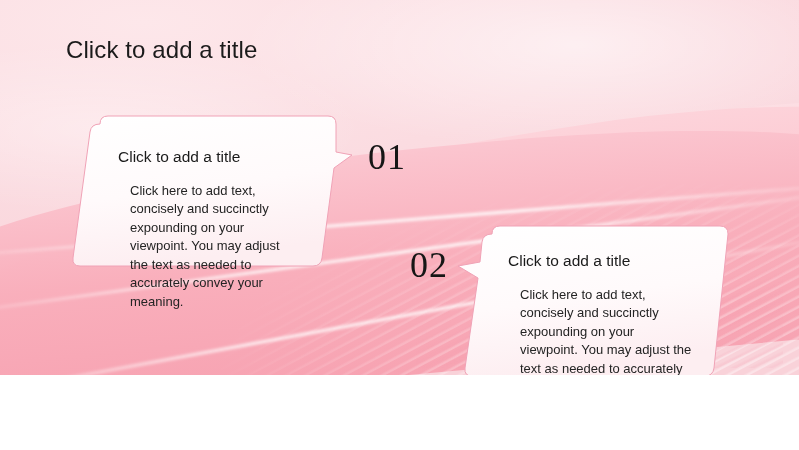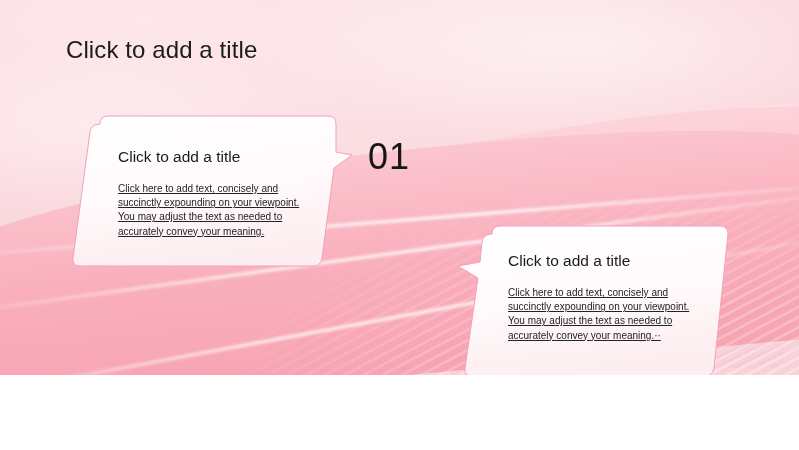--- a/index.html
+++ b/index.html
@@ -141,43 +141,42 @@
   .callout .content {
     position: absolute;
   }
   .c-title {
     font-size: 15.5px;
     color: #1a1a1a;
     margin: 0 0 16px 0;
     white-space: nowrap;
   }
   .c-body {
-    font-size: 10px;
+    font-size: 13px;
     line-height: 1.42;
     color: #242424;
-    margin: 0;
-    text-decoration: underline;
+    margin: 12px;
   }
 
   
   #callout-1 { left: 60px;  top: 112px; width: 300px; height: 162px; }
   #callout-1 .content { left: 58px; top: 36px; width: 182px; }
 
   
   #callout-2 { left: 452px; top: 222px; width: 300px; height: 162px; }
   #callout-2 .content { left: 56px; top: 30px; width: 196px; }
 
   
   .step-num {
     position: absolute;
     font-size: 36px;
     font-weight: 400;
     color: #161616;
     letter-spacing: 1px;
-    font-family: Liberation Sans, sans-serif;
+    font-family: Liberation Serif, serif;
   }
   #step-num-1 { left: 368px; top: 136px; }
   #step-num-2 { left: 410px; top: 244px; }
 </style>
 </head>
 <body>
 
 <div class="slide">
 
   <div class="bg-base"></div>
@@ -245,14 +244,15 @@
                L 30 20
                Q 31 12 40 12 Z" fill="url(#cardFill2)" stroke="#f0a2b6" stroke-width="1"></path>
     </svg>
     <div class="content">
       <p class="c-title">Click to add a title</p>
       <p class="c-body">Click here to add text, concisely and succinctly expounding on your viewpoint. You may adjust the text as needed to accurately convey your meaning.··</p>
     </div>
   </div>
 
   <div class="step-num" id="step-num-1">01</div>
+  <div class="step-num" id="step-num-2">02</div>
 
 </div>
 
 </body></html>

